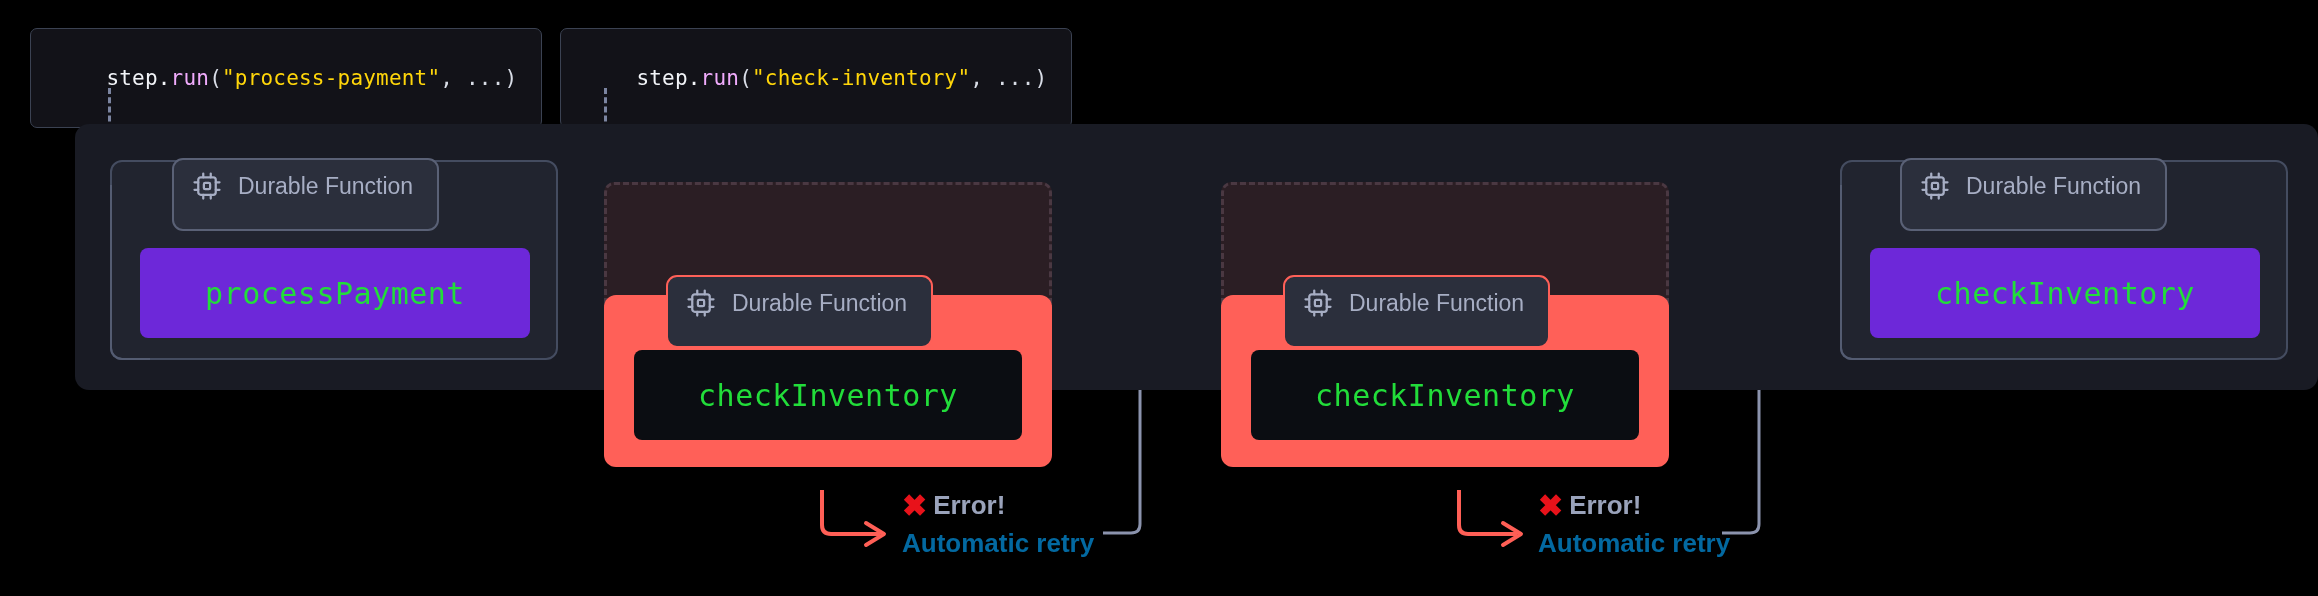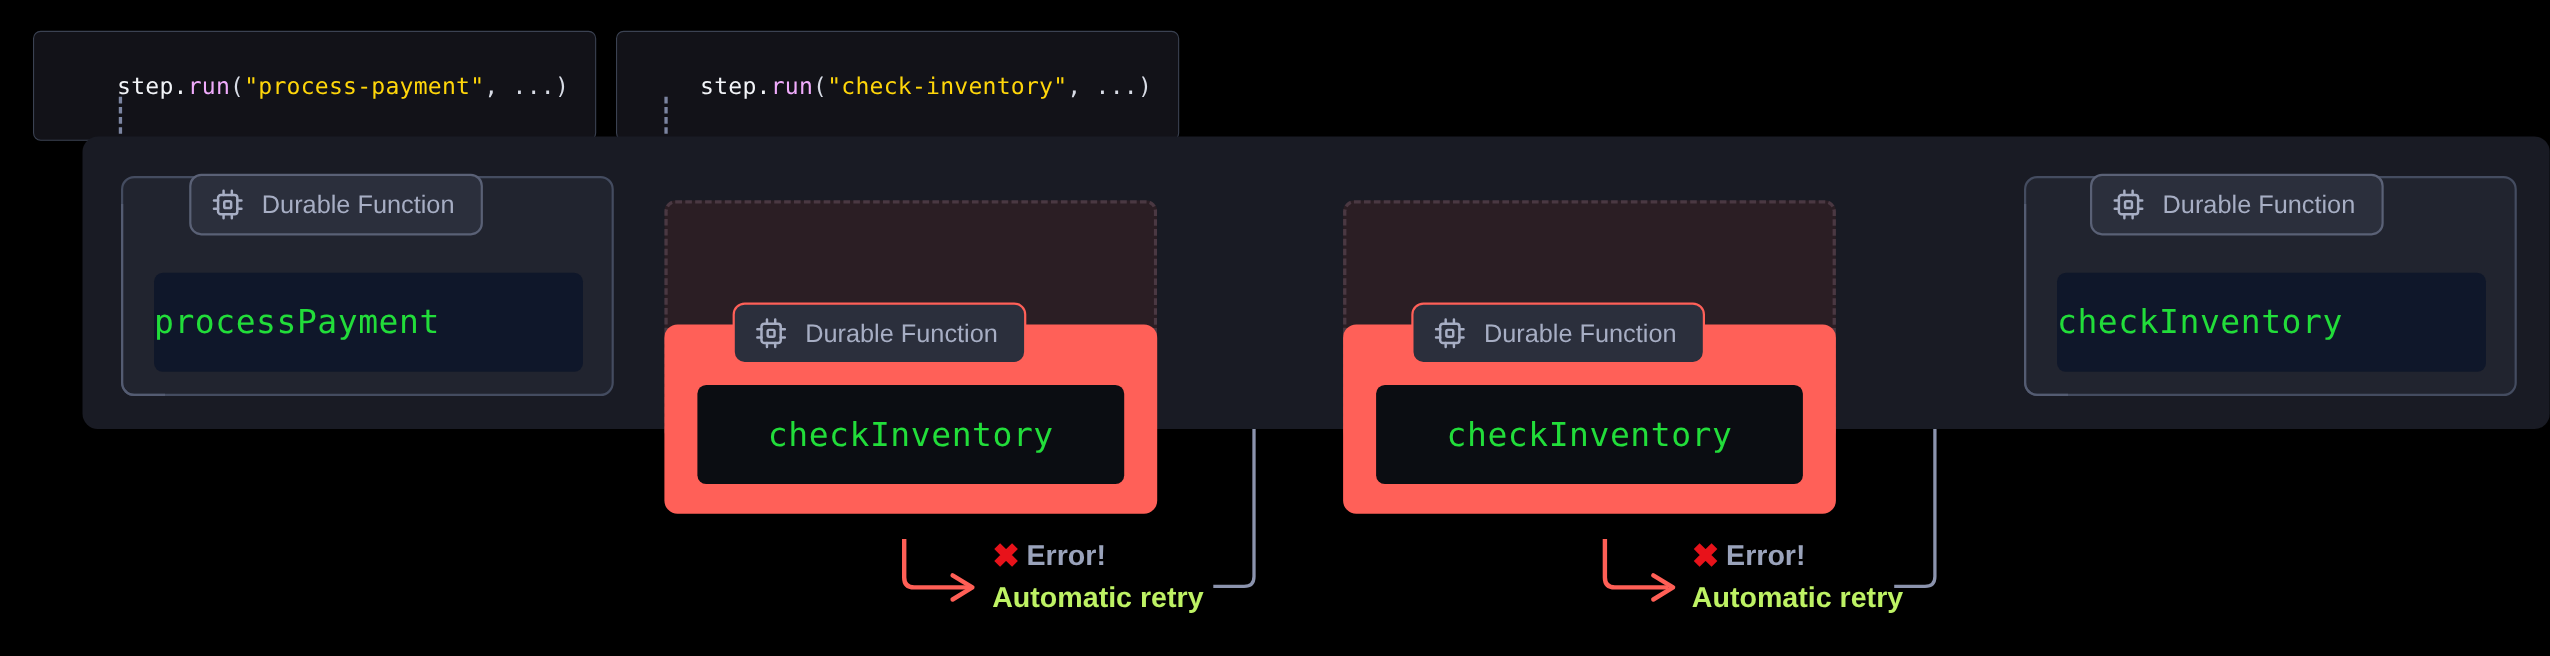--- a/index.html
+++ b/index.html
@@ -50,35 +50,35 @@
   .step-group { position: absolute; }
 
   .step-body {
     position: absolute;
     border: 2.5px solid #444c60;
     border-radius: 12px;
     background: #21242f;
   }
   .step-inner {
     position: absolute;
-    background: #0f172a;
+    background: #6d28d9;
     border-radius: 8px;
-    display: flex; align-items: center; justify-content: flex-start;
+    display: flex; align-items: center; justify-content: center;
     font-family: "DejaVu Sans Mono", monospace;
     font-size: 30px;
     color: #22dd3a;
     letter-spacing: .5px;
   }
   .df-badge {
     position: absolute;
     display: flex; align-items: center; gap: 16px;
     background: #2b2f3c;
     border: 2.5px solid #5a6176;
     border-radius: 11px;
-    padding: 11px 24px 11px 18px;
+    padding: 11px 24px 28px 18px;
     color: #a7aec4;
     font-size: 23px;
     white-space: nowrap;
     z-index: 4;
   }
   .df-badge .cpu-icon { display: block; width: 30px; height: 30px; flex: none; }
 
   .elbow {
     position: absolute;
     border-left: 2.5px solid #545c72;
@@ -114,21 +114,21 @@
   
   .err-block { position: absolute; }
   .err-line1 {
     display: flex; align-items: center; gap: 6px;
     font-size: 26px; font-weight: bold; color: #9aa3bb;
     white-space: nowrap;
   }
   .err-x { color: #e8121a; font-size: 30px; font-weight: bold; line-height: 1; }
   .err-line2 {
     margin-top: 7px;
-    font-size: 26px; font-weight: bold; color: #bef264;
+    font-size: 26px; font-weight: bold; color: #0369a1;
     white-space: nowrap;
   }
   .svg-layer { position: absolute; left: 0; top: 0; width: 2318px; height: 596px; pointer-events: none; }
 </style>
 </head>
 <body>
 
 <div id="stage">
 
   <svg class="svg-layer" viewBox="0 0 2318 596">

